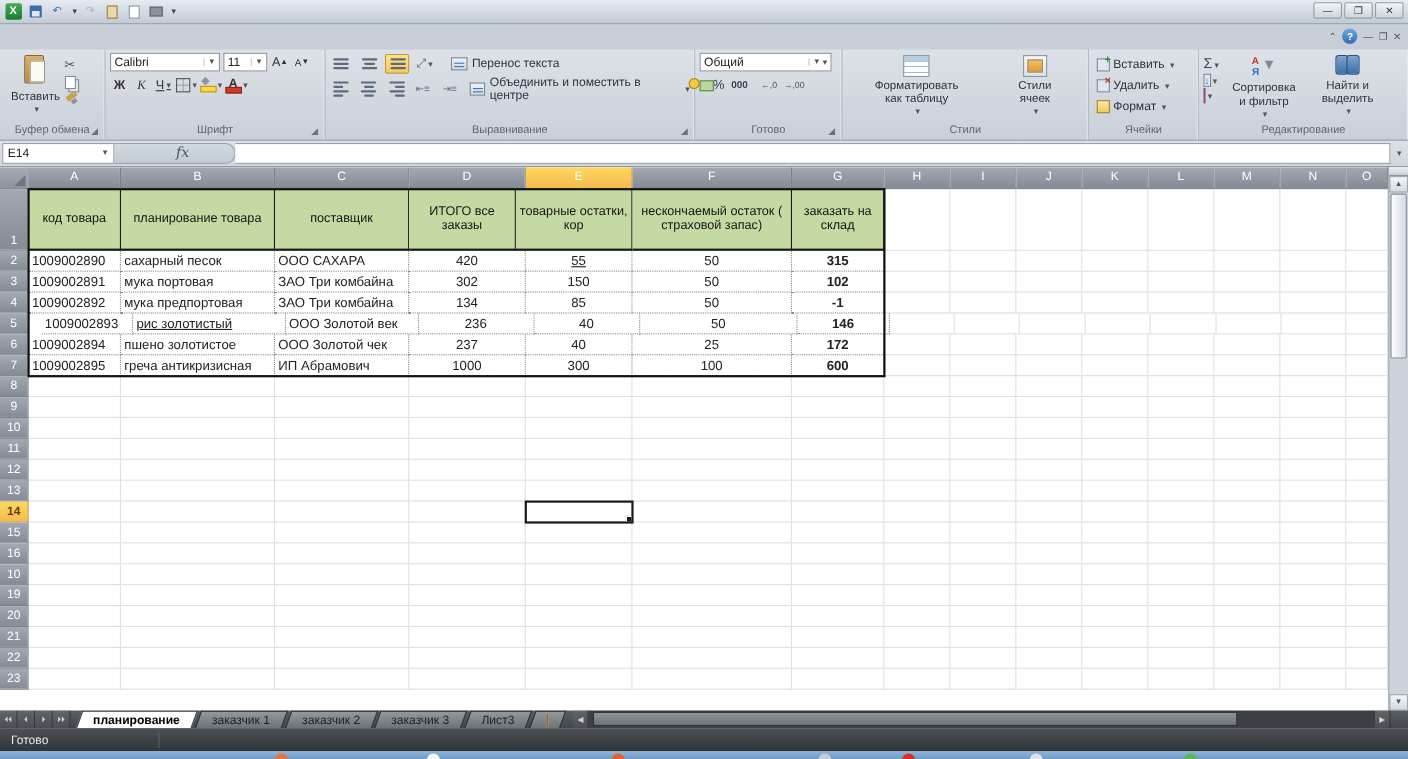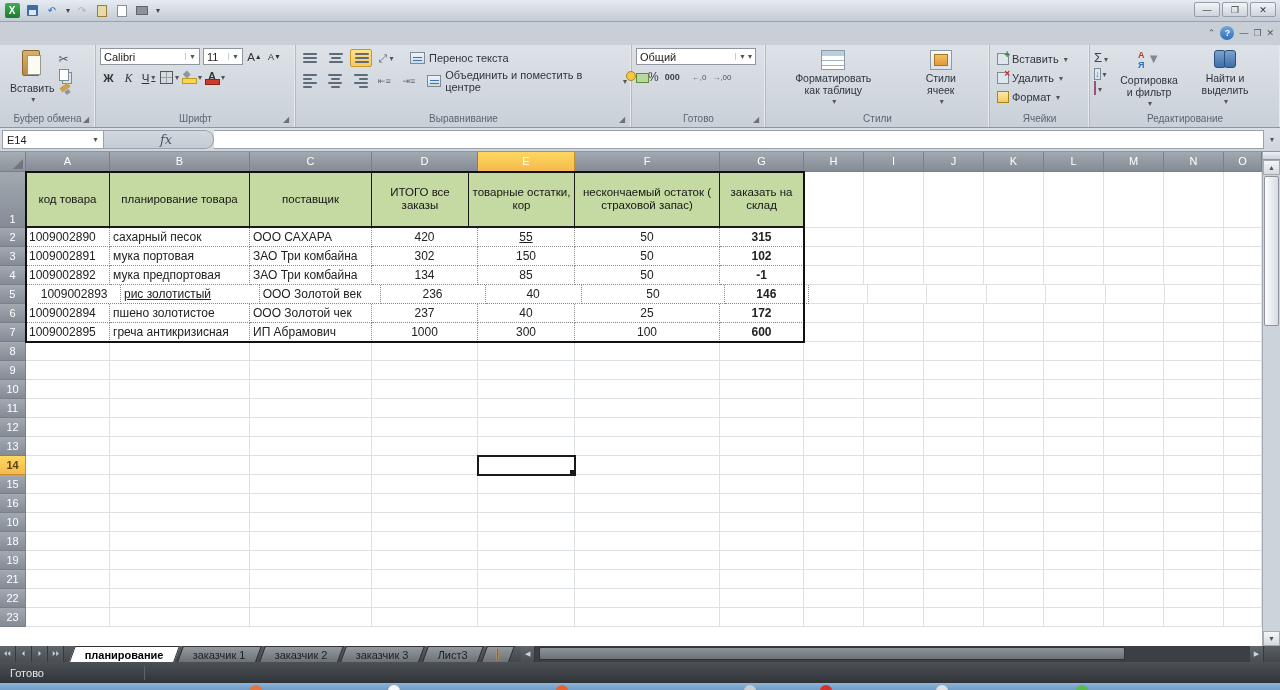--- a/index.html
+++ b/index.html
@@ -767,39 +767,39 @@
         <div class="cell" style="width: 60px;"></div>
         <div class="cell" style="width: 60px;"></div>
         <div class="cell" style="width: 60px;"></div>
         <div class="cell" style="width: 60px;"></div>
         <div class="cell" style="width: 60px;"></div>
         <div class="cell" style="width: 60px;"></div>
         <div class="cell" style="width: 60px;"></div>
         <div class="cell" style="width: 38px;"></div>
       </div>
       <div class="grow" style="height: 19px;">
-        <div class="rhead">18</div>
-        <div class="cell" style="width: 84px;"></div>
-        <div class="cell" style="width: 140px;"></div>
-        <div class="cell" style="width: 122px;"></div>
-        <div class="cell" style="width: 106px;"></div>
-        <div class="cell" style="width: 97px;"></div>
-        <div class="cell" style="width: 145px;"></div>
-        <div class="cell" style="width: 84px;"></div>
-        <div class="cell" style="width: 60px;"></div>
-        <div class="cell" style="width: 60px;"></div>
-        <div class="cell" style="width: 60px;"></div>
-        <div class="cell" style="width: 60px;"></div>
-        <div class="cell" style="width: 60px;"></div>
-        <div class="cell" style="width: 60px;"></div>
-        <div class="cell" style="width: 60px;"></div>
-        <div class="cell" style="width: 38px;"></div>
-      </div>
-      <div class="grow" style="height: 19px;">
         <div class="rhead">19</div>
+        <div class="cell" style="width: 84px;"></div>
+        <div class="cell" style="width: 140px;"></div>
+        <div class="cell" style="width: 122px;"></div>
+        <div class="cell" style="width: 106px;"></div>
+        <div class="cell" style="width: 97px;"></div>
+        <div class="cell" style="width: 145px;"></div>
+        <div class="cell" style="width: 84px;"></div>
+        <div class="cell" style="width: 60px;"></div>
+        <div class="cell" style="width: 60px;"></div>
+        <div class="cell" style="width: 60px;"></div>
+        <div class="cell" style="width: 60px;"></div>
+        <div class="cell" style="width: 60px;"></div>
+        <div class="cell" style="width: 60px;"></div>
+        <div class="cell" style="width: 60px;"></div>
+        <div class="cell" style="width: 38px;"></div>
+      </div>
+      <div class="grow" style="height: 19px;">
+        <div class="rhead">20</div>
         <div class="cell" style="width: 84px;"></div>
         <div class="cell" style="width: 140px;"></div>
         <div class="cell" style="width: 122px;"></div>
         <div class="cell" style="width: 106px;"></div>
         <div class="cell" style="width: 97px;"></div>
         <div class="cell" style="width: 145px;"></div>
         <div class="cell" style="width: 84px;"></div>
         <div class="cell" style="width: 60px;"></div>
         <div class="cell" style="width: 60px;"></div>
         <div class="cell" style="width: 60px;"></div>

